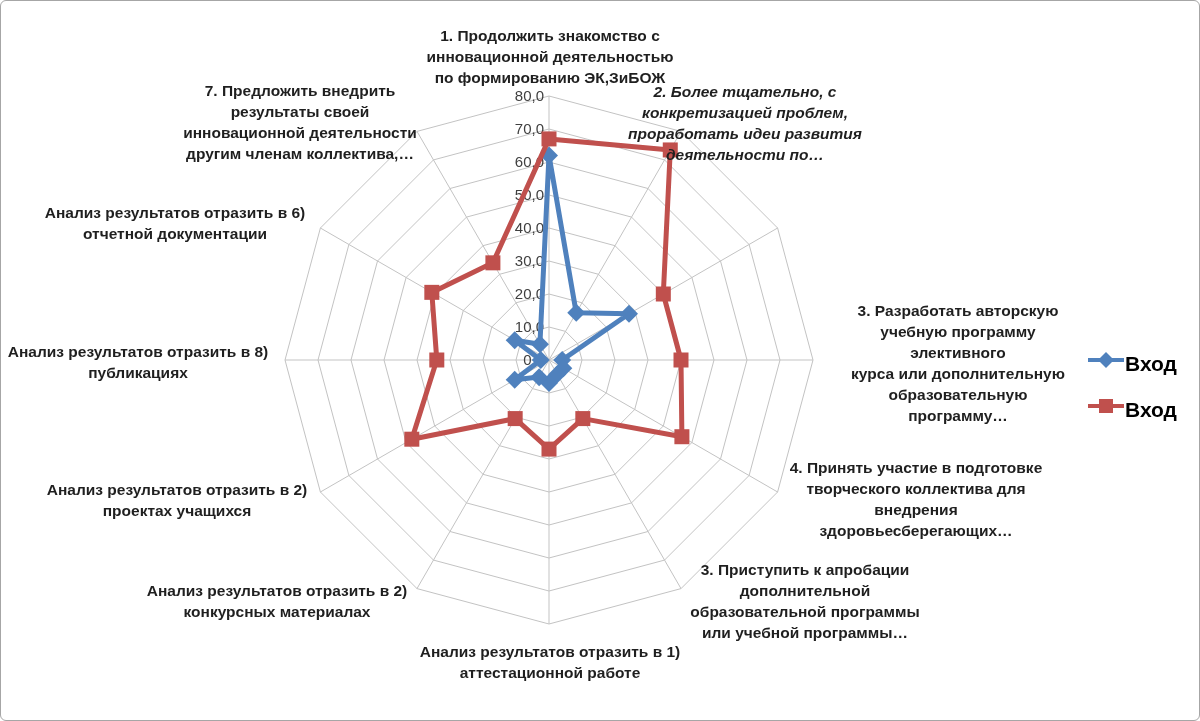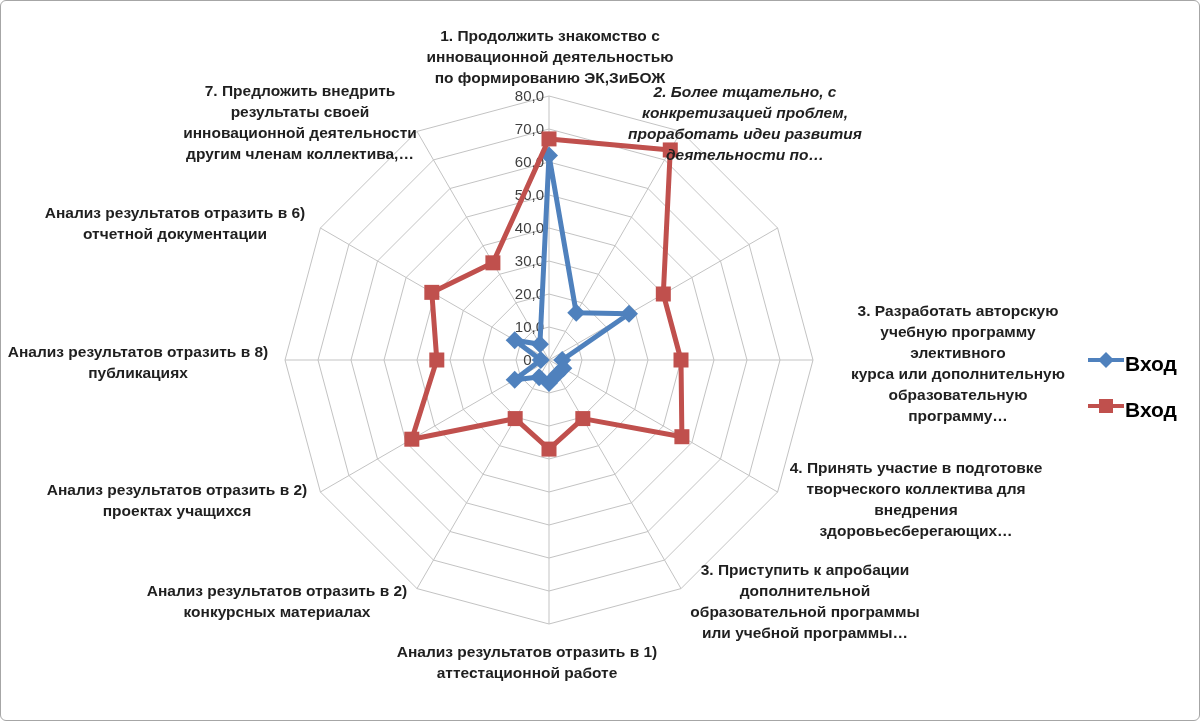--- a/index.html
+++ b/index.html
@@ -13,21 +13,21 @@
     position:absolute; transform:translate(-50%,-50%);
     text-align:center; font-weight:bold; font-size:15.5px; line-height:21px;
     color:#1f1f1f; white-space:pre-line; pointer-events:none;
   }
   #cat-0  { left:549px; top:55px;  }
   #cat-1  { left:744px; top:122px;font-style:italic; }
   #cat-2  { left:908px; top:220px; }
   #cat-3  { left:957px; top:362px; }
   #cat-4  { left:915px; top:498px; }
   #cat-5  { left:804px; top:600px; }
-  #cat-6  { left:526px; top:661px; }
+  #cat-6  { left:549px; top:661px; }
   #cat-7  { left:276px; top:600px; }
   #cat-8  { left:176px; top:499px; }
   #cat-9  { left:137px; top:361px; }
   #cat-10 { left:174px; top:222px; }
   #cat-11 { left:299px; top:121px; }
   #legend { position:absolute; left:1086px; top:330px; }
   .legend-row { display:flex; align-items:flex-start; height:26px; margin-bottom:7px;margin-top:20px; }
   .legend-marker { width:38px; height:18px; flex:0 0 38px; }
   .legend-label { font-size:21px; font-weight:bold; color:#000; line-height:26px; }
 </style>

